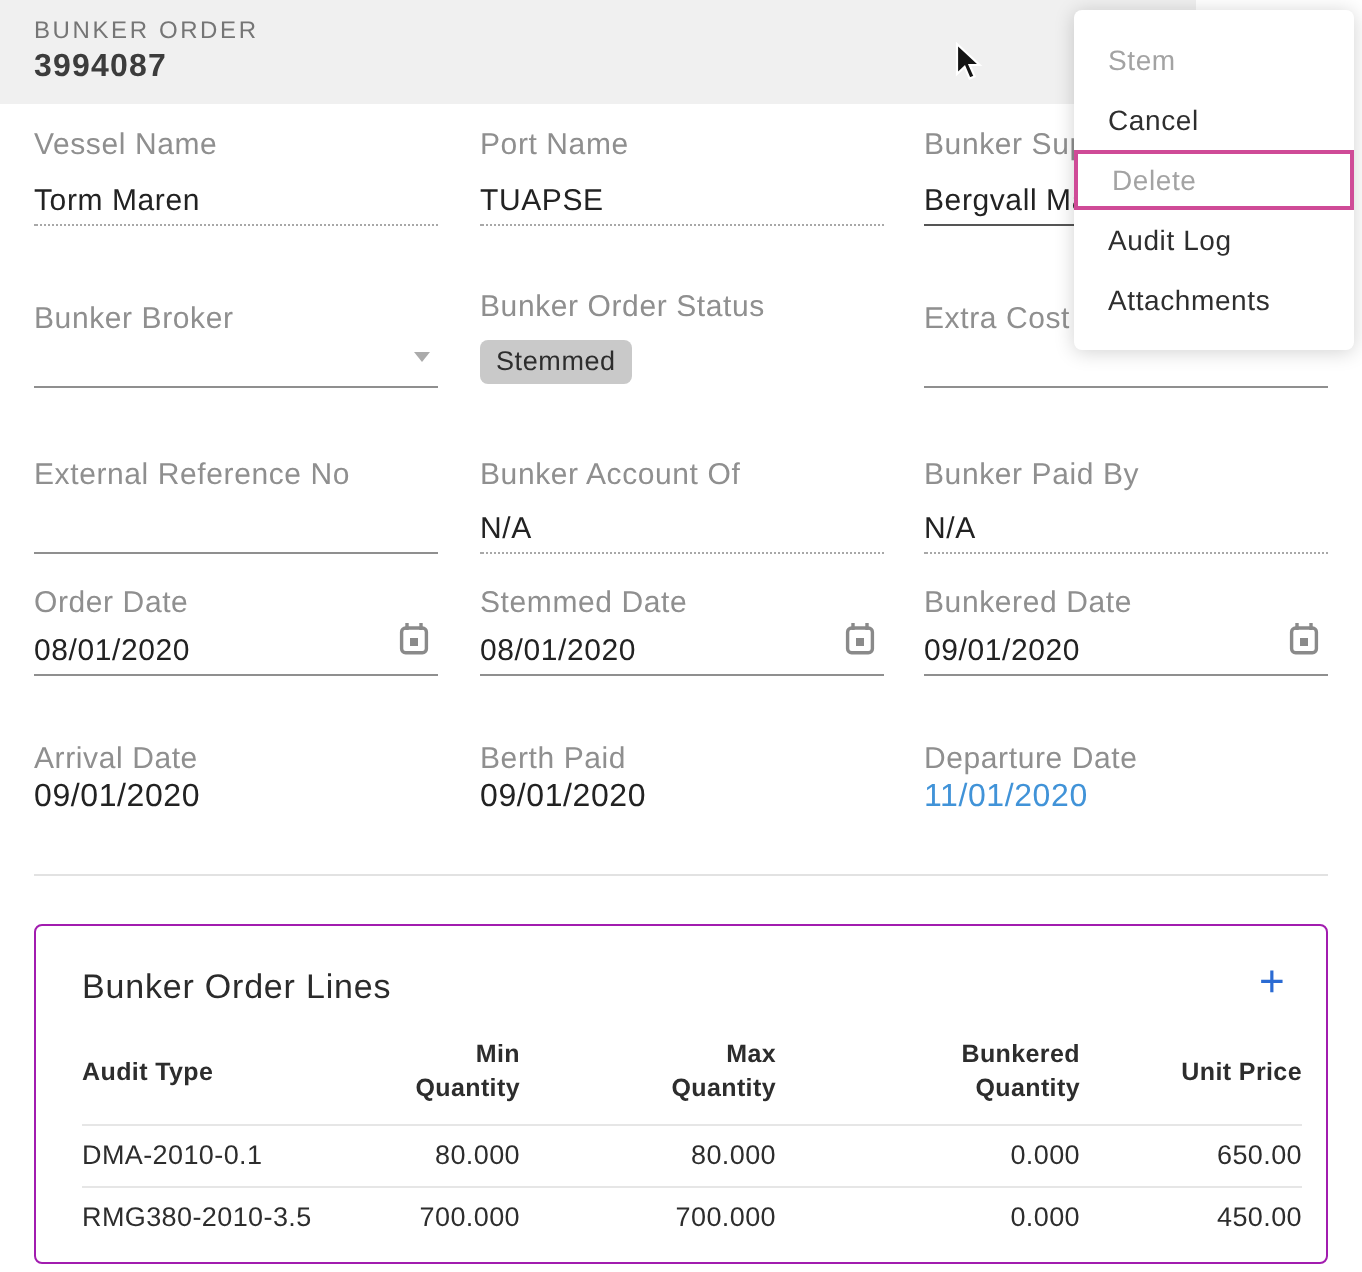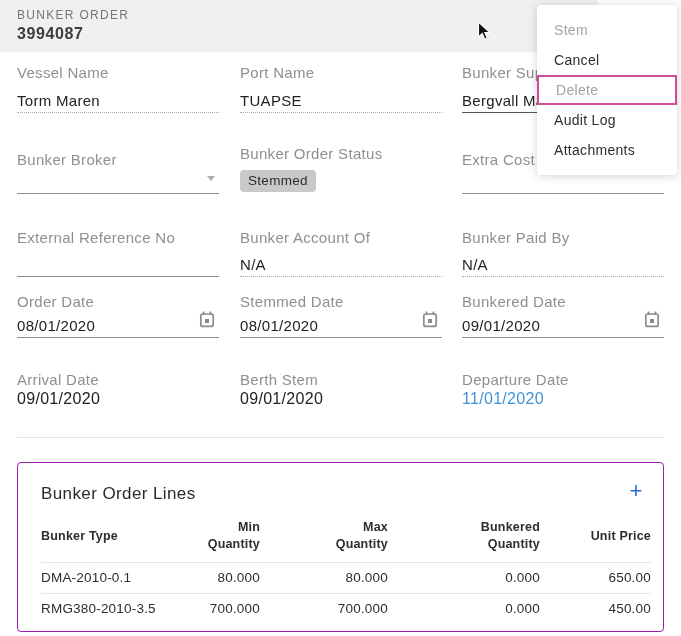--- a/index.html
+++ b/index.html
@@ -148,21 +148,21 @@
     <rect x="1.8" y="3" width="12.4" height="12.4" rx="2" fill="none" stroke="#8a8a8a" stroke-width="1.7"></rect>
     <rect x="6" y="8" width="4" height="4" fill="#8a8a8a"></rect>
   </svg>
 </div>
 
 <div class="fieldblock col1 r5">
   <div class="f-label">Arrival Date</div>
   <div class="f-value" style="font-size:16px">09/01/2020</div>
 </div>
 <div class="fieldblock col2 r5">
-  <div class="f-label">Berth Stem</div>
+  <div class="f-label">Berth Paid</div>
   <div class="f-value" style="font-size:16px">09/01/2020</div>
 </div>
 <div class="fieldblock col3 r5">
   <div class="f-label">Departure Date</div>
   <div class="f-value link" style="font-size:16px">11/01/2020</div>
 </div>
 
 <div class="divider"></div>
 
 <div class="card">
@@ -173,21 +173,21 @@
   <table class="lines-table">
     <colgroup>
         <col style="width:150px">
         <col style="width:69px">
         <col style="width:128px">
         <col style="width:152px">
         <col style="width:111px">
       </colgroup>
     <thead>
       <tr>
-        <th>Bunker Type</th>
+        <th>Audit Type</th>
         <th><span class="wrapbox">Min Quantity</span></th>
         <th><span class="wrapbox">Max Quantity</span></th>
         <th><span class="wrapbox">Bunkered Quantity</span></th>
         <th><span class="wrapbox">Unit Price</span></th>
       </tr>
     </thead>
     <tbody>
       <tr>
         <td>DMA-2010-0.1</td>
         <td>80.000</td>

